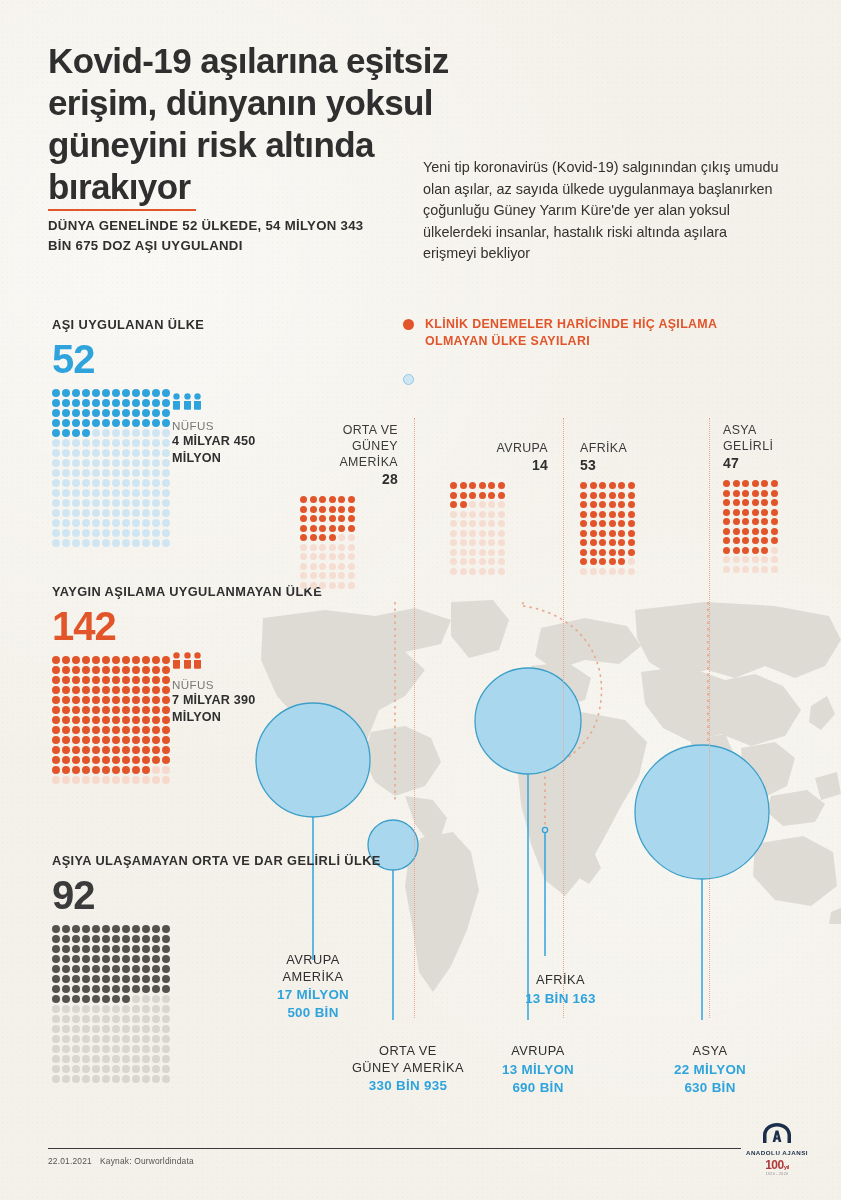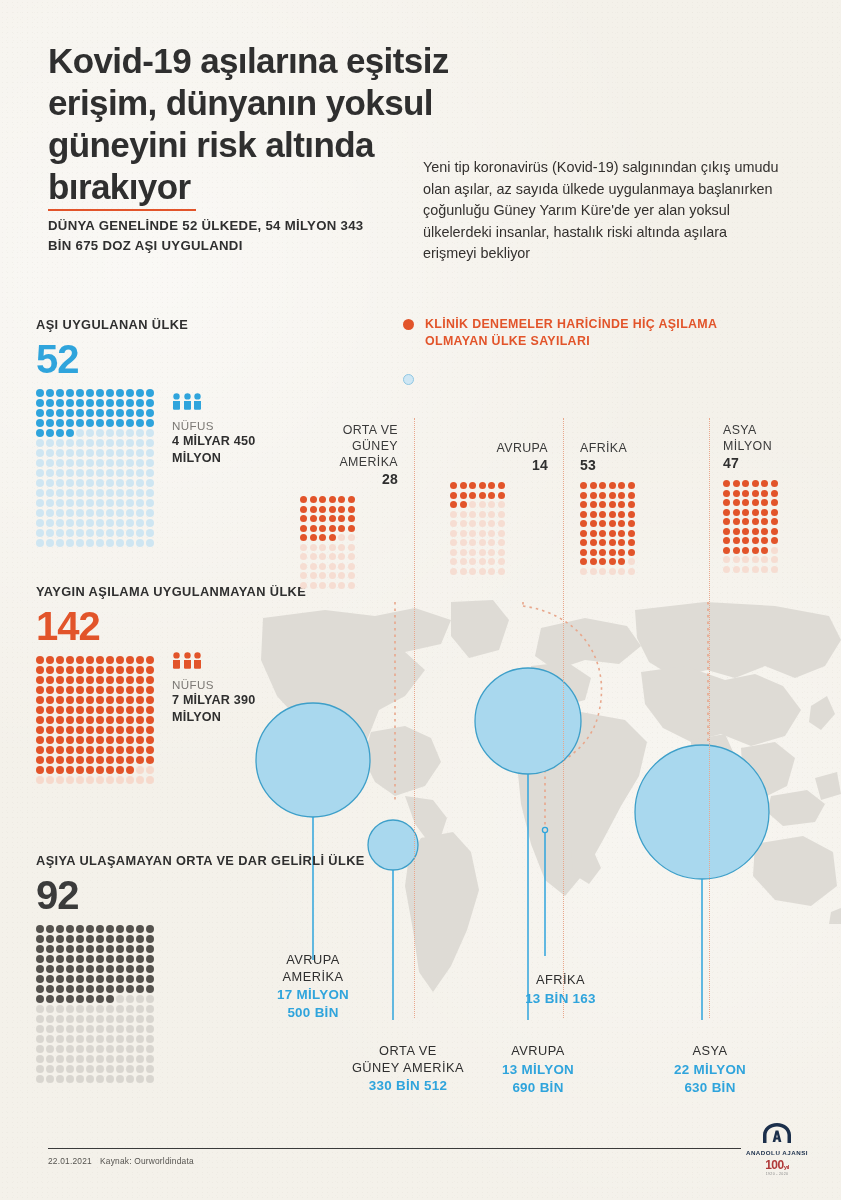--- a/index.html
+++ b/index.html
@@ -53,21 +53,21 @@
   .legend-row { display:flex; align-items:flex-start; gap:11px; }
   .legend-row + .legend-row { margin-top:22px; }
   .legend-dot { width:11px; height:11px; border-radius:50%; flex:none; margin-top:3px; }
   .legend-dot.solid { background:#e2542a; }
   .legend-dot.ring { background:#cfe7f4; border:1.4px solid #8fc7e3; }
   .legend-text { font-size:12.4px; line-height:16.5px; font-weight:bold; letter-spacing:.35px; }
   .legend-text.orange { color:#e2542a; }
   .legend-text.blue { color:#2fa4dc; }
 
   
-  .stat { position:absolute; left:36px; }
+  .stat { position:absolute; left:52px; }
   .stat-title {
     font-size:12.8px; line-height:17px; font-weight:bold;
     color:#2f2f2f; letter-spacing:.4px;
   }
   .stat-number {
     font-size:40px; font-weight:bold; letter-spacing:-1px;
     line-height:44px; margin-top:4px;
   }
   .stat-number.blue { color:#2fa4dc; }
   .stat-number.orange { color:#e2542a; }
@@ -1005,21 +1005,21 @@
         <span class="d" style="width: 7px; height: 7px; background: rgb(246, 221, 210);"></span>
         <span class="d" style="width: 7px; height: 7px; background: rgb(246, 221, 210);"></span>
         <span class="d" style="width: 7px; height: 7px; background: rgb(246, 221, 210);"></span>
         <span class="d" style="width: 7px; height: 7px; background: rgb(246, 221, 210);"></span>
         <span class="d" style="width: 7px; height: 7px; background: rgb(246, 221, 210);"></span>
       </div>
   </div>
 
   <div class="cont" style="left:723px; top:422px; width:98px; text-align:left;">
     <div class="cont-name">ASYA</div>
-    <div class="cont-name">MİLYON</div>
+    <div class="cont-name">GELİRLİ</div>
     <div class="cont-val">47</div>
     <div class="dotgrid" id="cgrid-3" style="grid-template-columns: repeat(6, 7px); gap: 2.5px;">
         <span class="d" style="width: 7px; height: 7px; background: rgb(226, 84, 42);"></span>
         <span class="d" style="width: 7px; height: 7px; background: rgb(226, 84, 42);"></span>
         <span class="d" style="width: 7px; height: 7px; background: rgb(226, 84, 42);"></span>
         <span class="d" style="width: 7px; height: 7px; background: rgb(226, 84, 42);"></span>
         <span class="d" style="width: 7px; height: 7px; background: rgb(226, 84, 42);"></span>
         <span class="d" style="width: 7px; height: 7px; background: rgb(226, 84, 42);"></span>
         <span class="d" style="width: 7px; height: 7px; background: rgb(226, 84, 42);"></span>
         <span class="d" style="width: 7px; height: 7px; background: rgb(226, 84, 42);"></span>
@@ -1081,21 +1081,21 @@
   <div class="callout" style="left:253px; top:952px; width:120px;">
     <div class="cname">AVRUPA</div>
     <div class="cname">AMERİKA</div>
     <div class="cval">17 MİLYON</div>
     <div class="cval">500 BİN</div>
   </div>
 
   <div class="callout" style="left:333px; top:1043px; width:150px;">
     <div class="cname">ORTA VE</div>
     <div class="cname">GÜNEY AMERİKA</div>
-    <div class="cval">330 BİN 512</div>
+    <div class="cval">330 BİN 935</div>
   </div>
 
   <div class="callout" style="left:493px; top:972px; width:135px;">
     <div class="cname">AFRİKA</div>
     <div class="cval">13 BİN 163</div>
   </div>
 
   <div class="callout" style="left:468px; top:1043px; width:140px;">
     <div class="cname">AVRUPA</div>
     <div class="cval">13 MİLYON</div>

